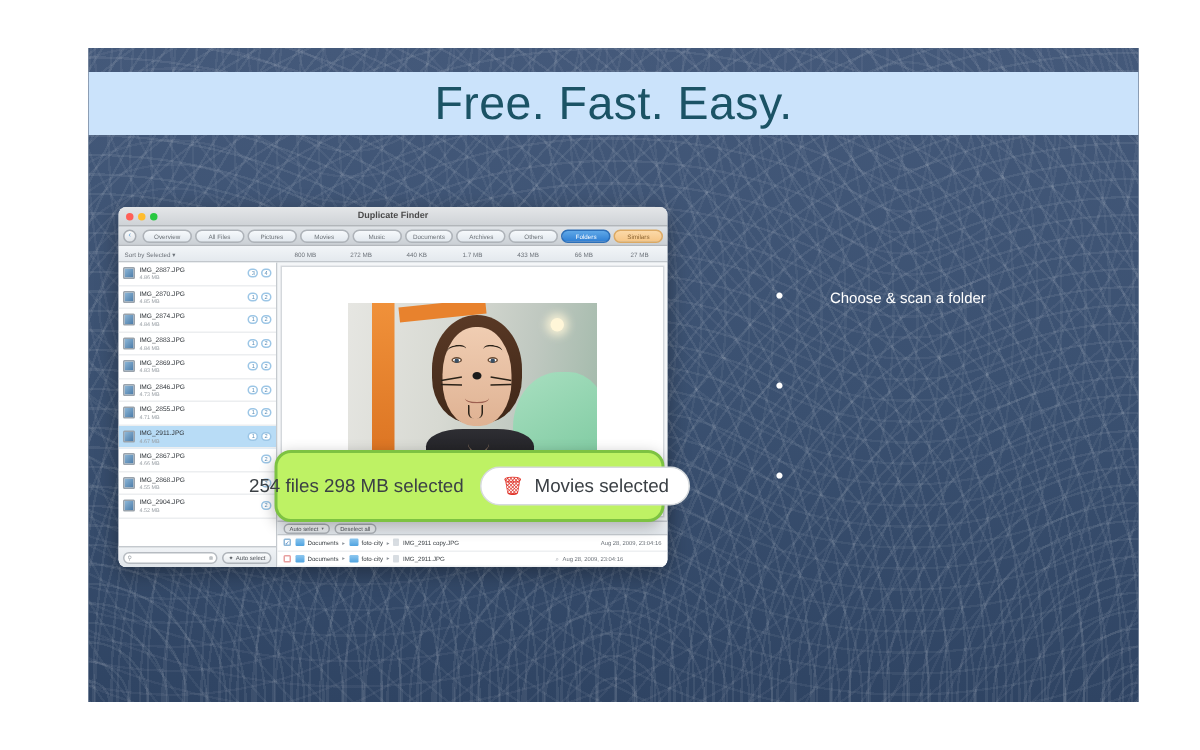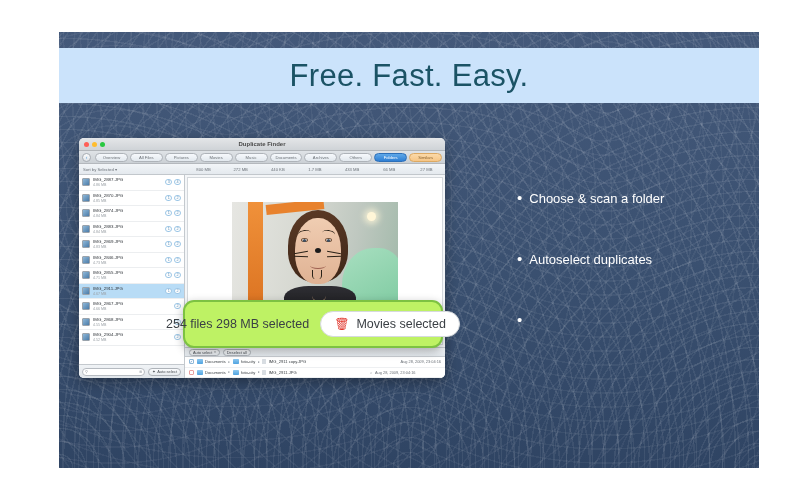--- a/index.html
+++ b/index.html
@@ -23,40 +23,40 @@
       repeating-radial-gradient(circle at 100% 100%, rgba(255,255,255,0.07) 0 1.5px, rgba(255,255,255,0) 1.5px 12px),
       repeating-radial-gradient(circle at 25% 0%, rgba(255,255,255,0.05) 0 1.5px, rgba(255,255,255,0) 1.5px 17px),
       repeating-radial-gradient(circle at 78% 12%, rgba(255,255,255,0.055) 0 1.5px, rgba(255,255,255,0) 1.5px 14px),
       repeating-radial-gradient(circle at 8% 40%, rgba(255,255,255,0.05) 0 1.5px, rgba(255,255,255,0) 1.5px 16px),
       linear-gradient(180deg, #44597a 0%, #3a5070 55%, #2f4463 100%);
   }
 
   
   .banner {
     position: absolute; left: 0; top: 16px;
-    width: 700px; height: 55px;
+    width: 700px; height: 42px;
     background: #cbe3fb;
     display: flex; align-items: center; justify-content: center;
     z-index: 5;
   }
   .banner-title {
     color: #1b5365;
     font-size: 31px;
     letter-spacing: 0.3px;
   }
 
   
   .bullets {
     position: absolute; left: 458px; top: 158px;
     width: 242px; z-index: 6;
     color: #ffffff;
   }
   .bullet { display: flex; align-items: baseline; margin-bottom: 45px; }
   .bullet-dot { font-size: 15px; line-height: 1; margin-right: 7px; }
-  .bullet-text { font-size: 13px; white-space: nowrap; }
+  .bullet-text { font-size: 10px; white-space: nowrap; margin-left: 24px; }
 
   
   .app-window {
     position: absolute; left: 20px; top: 106px;
     width: 366px; height: 240px;
     background: #e9edf1;
     border-radius: 5px;
     box-shadow: 0 4px 14px rgba(0,0,0,0.35);
     overflow: hidden;
     z-index: 7;
@@ -296,21 +296,20 @@
     <div class="banner-title">Free. Fast. Easy.</div>
   </div>
 
   <div class="bullets">
     <div class="bullet">
       <span class="bullet-dot">•</span>
       <span class="bullet-text">Choose &amp; scan a folder</span>
     </div>
     <div class="bullet">
       <span class="bullet-dot">•</span>
-      <span class="bullet-text">Autoselect duplicates</span>
     </div>
     <div class="bullet">
       <span class="bullet-dot">•</span>
     </div>
   </div>
 
   <div class="app-window">
 
     <div class="titlebar">
       <div class="traffic">

